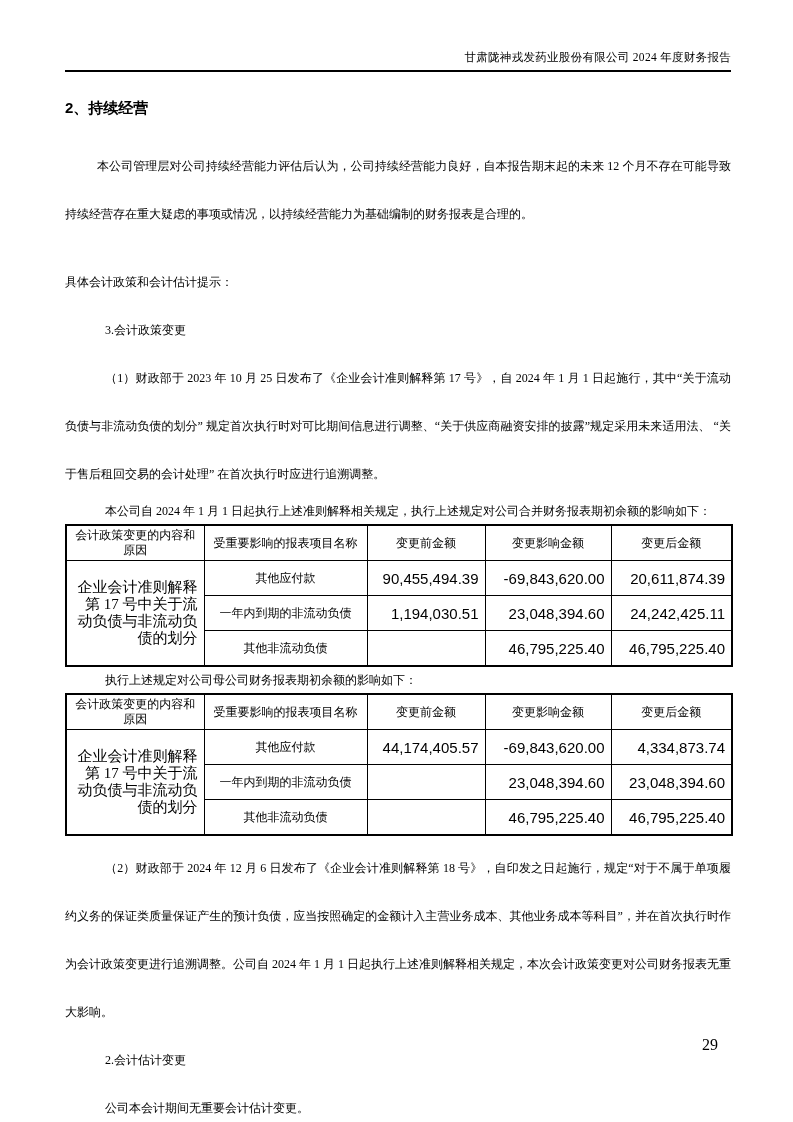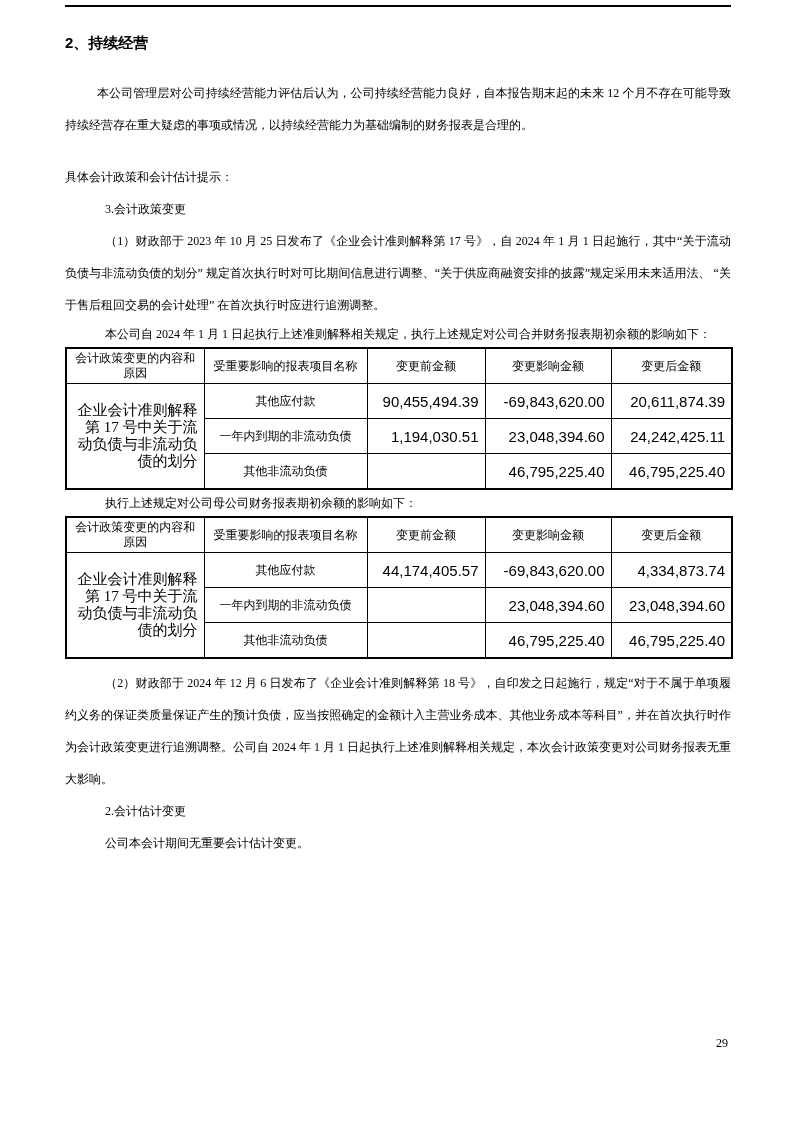--- a/index.html
+++ b/index.html
@@ -40,21 +40,21 @@
     font-family: "Liberation Sans", "DejaVu Sans", sans-serif;
   }
   .h-main {
     font-size: 17px;
     font-weight: bold;
     line-height: 24px;
     margin: 22px 0 0 0;
     font-family: "Liberation Sans", "DejaVu Sans", sans-serif;
   }
   .para {
-    line-height: 32px;
+    line-height: 48px;
     text-align: justify;
     margin: 0;
   }
   .para.tight { line-height: 26px; }
   .para.mt20 { margin-top: 20px; }
   .para.mt8  { margin-top: 8px; }
   .indent-2 { text-indent: 32px; }
   .indent-3 { text-indent: 40px; }
   table.fin {
     border-collapse: collapse;
@@ -90,30 +90,31 @@
   td.cell-num {
     text-align: right;
     font-family: "Liberation Sans", "DejaVu Sans", sans-serif;
     font-weight: bold;
     font-size: 15px;
     padding-right: 8px;
   }
   .page-number {
     position: absolute;
     top: 1036px;
-    right: 65px;
-    font-size: 12px;
+    right: 75px;
+    font-size: 16px;
   }
 </style>
 </head>
 <body>
 
 <div class="page">
   <div class="content">
 
+    <div class="doc-header">甘肃陇神戎发药业股份有限公司 2024 年度财务报告</div>
     <div class="header-rule"></div>
 
     <div class="h-sub">2、持续经营</div>
     <p class="para indent-2" style="margin-top:24px">本公司管理层对公司持续经营能力评估后认为，公司持续经营能力良好，自本报告期末起的未来 12 个月不存在可能导致持续经营存在重大疑虑的事项或情况，以持续经营能力为基础编制的财务报表是合理的。</p>
 
     <p class="para mt20">具体会计政策和会计估计提示：</p>
     <p class="para indent-3">3.会计政策变更</p>
     <p class="para indent-3">（1）财政部于 2023 年 10 月 25 日发布了《企业会计准则解释第 17 号》，自 2024 年 1 月 1 日起施行，其中“关于流动负债与非流动负债的划分” 规定首次执行时对可比期间信息进行调整、“关于供应商融资安排的披露”规定采用未来适用法、 “关于售后租回交易的会计处理” 在首次执行时应进行追溯调整。</p>
     <p class="para tight indent-3">本公司自 2024 年 1 月 1 日起执行上述准则解释相关规定，执行上述规定对公司合并财务报表期初余额的影响如下：</p>
 

